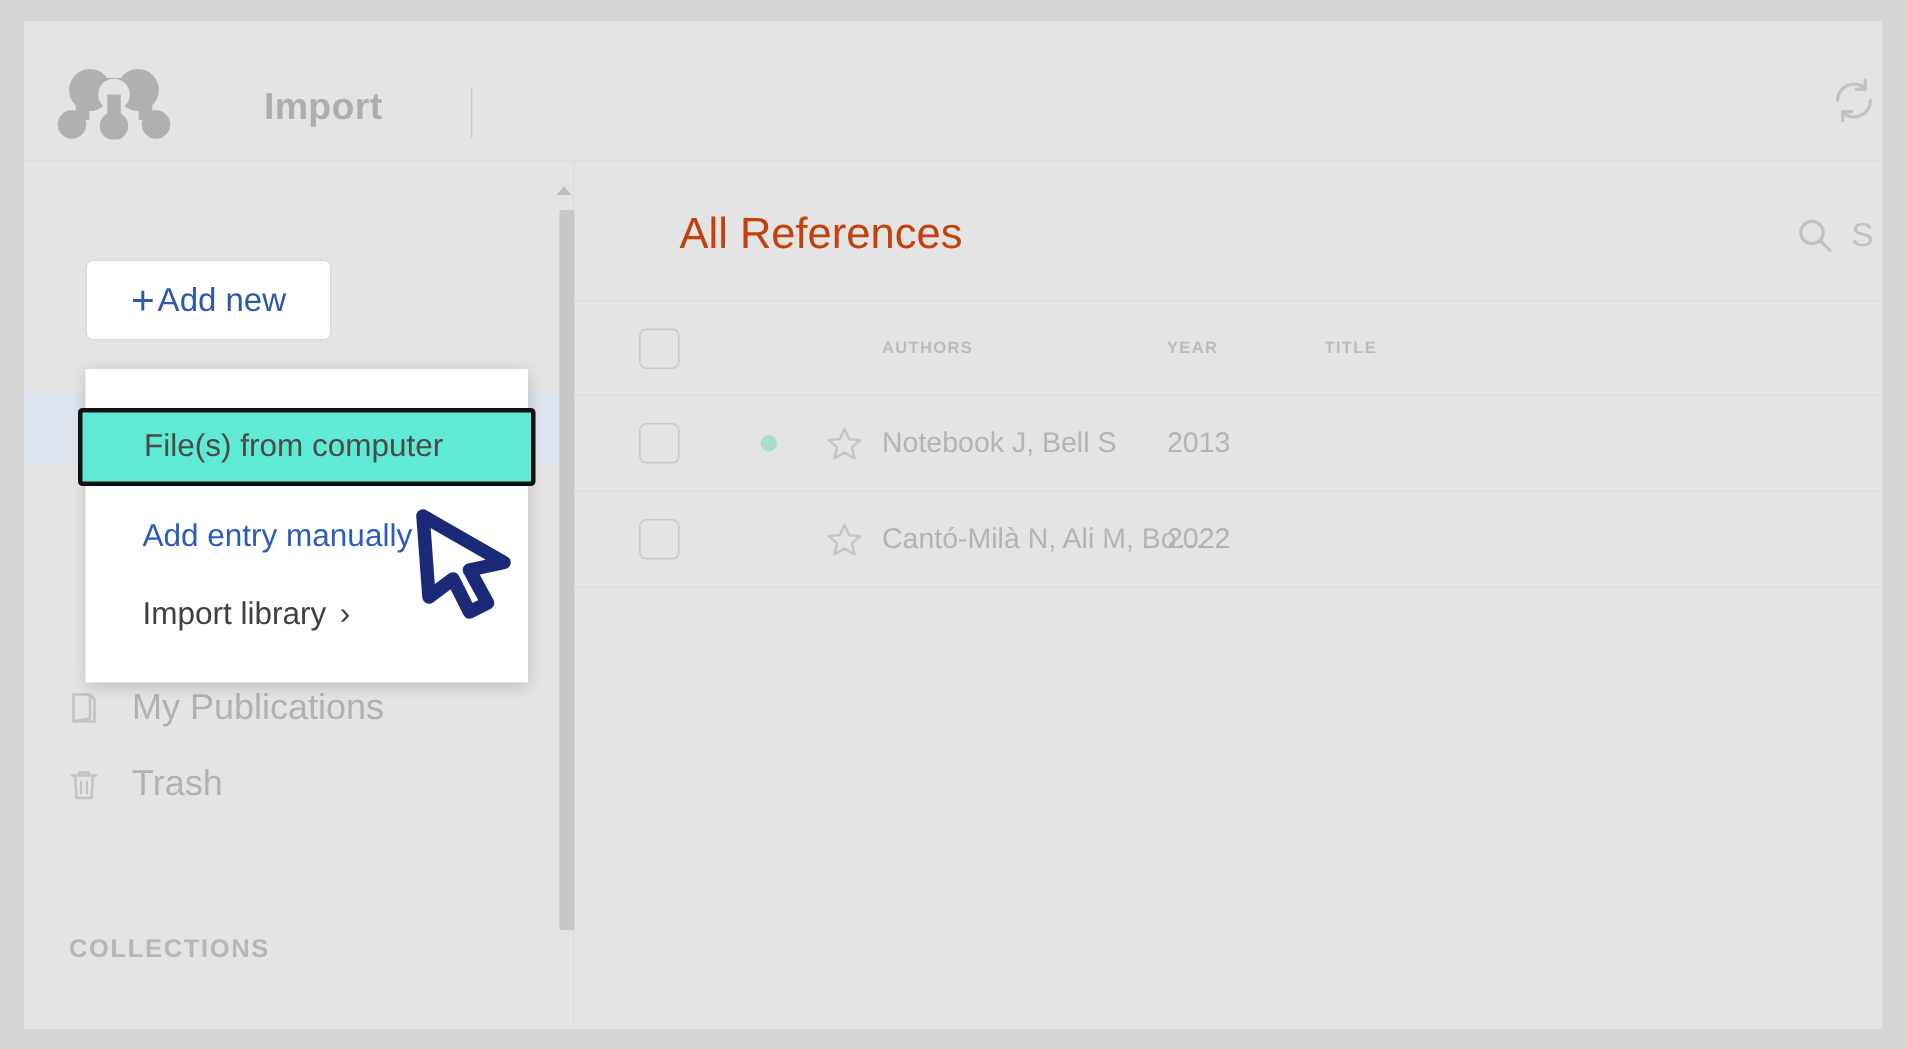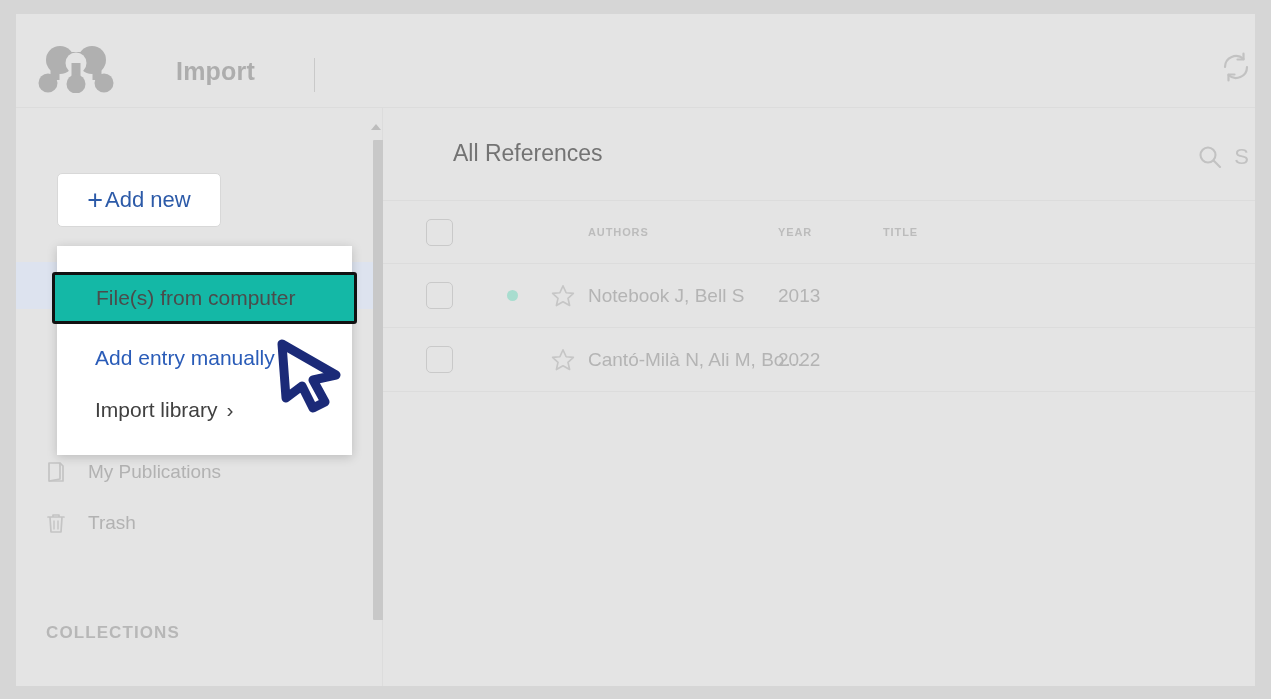--- a/index.html
+++ b/index.html
@@ -128,21 +128,21 @@
     height: 26px;
     margin-left: 27px;
     margin-right: 19px;
     flex: 0 0 auto;
     display: flex;
     align-items: center;
     justify-content: center;
   }
 
   .sidebar-item .si-label {
-    font-size: 19px;
+    font-size: 24px;
     color: #b2b2b2;
     white-space: nowrap;
   }
 
   .collections-header {
     position: absolute;
     left: 30px;
     top: 515px;
     font-size: 17px;
     font-weight: bold;
@@ -194,22 +194,22 @@
     position: absolute;
     left: 0; top: 0;
     width: 872px;
     height: 92px;
   }
 
   .all-refs {
     position: absolute;
     left: 70px;
     top: 32px;
-    font-size: 23px;
-    color: #737373;
+    font-size: 29px;
+    color: #c2410c;
   }
 
   .search-wrap {
     position: absolute;
     right: 6px;
     top: 36px;
     display: flex;
     align-items: center;
     cursor: text;
   }
@@ -336,21 +336,21 @@
     cursor: pointer;
     white-space: nowrap;
   }
 
   .menu-item.focused {
     left: -5px;
     width: 305px;
     height: 52px;
     border: 3px solid #111111;
     border-radius: 3px;
-    background: #14b8a6;
+    background: #5eead4;
     color: #4b4b4b;
     padding-left: 41px;
   }
 
   .menu-item.link {
     color: #2a5cb8;
   }
 
   .menu-item.plain {
     color: #404040;

